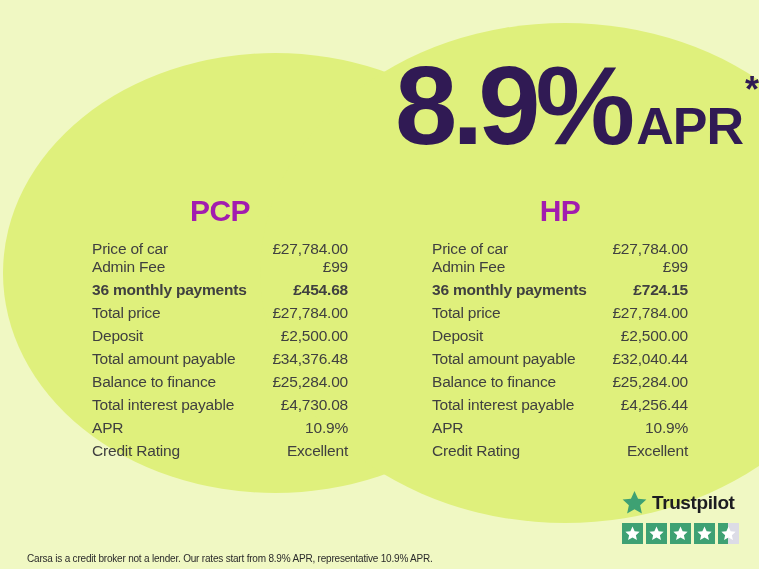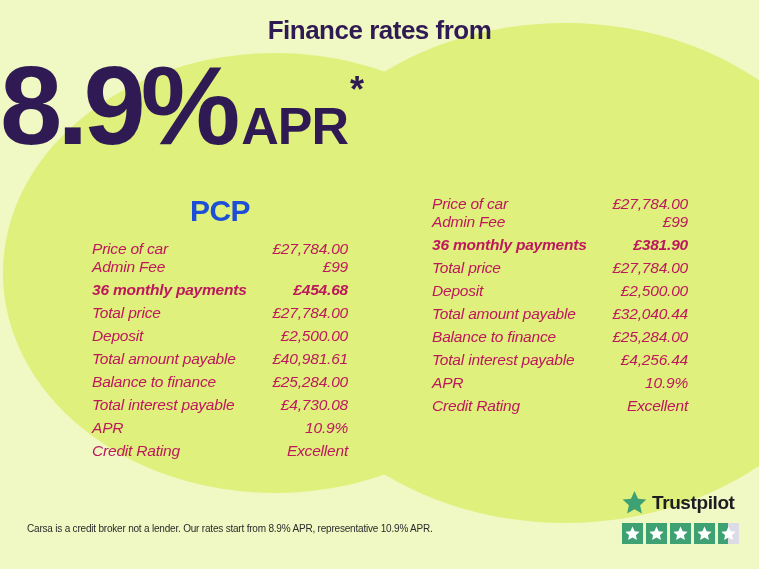--- a/index.html
+++ b/index.html
@@ -27,21 +27,21 @@
     text-align: center;
     font-size: 26px;
     font-weight: 800;
     letter-spacing: -0.5px;
     color: #301a54;
   }
   .rate-row {
     position: absolute;
     top: 50px; left: 0; right: 0;
     display: flex;
-    justify-content: flex-start;
+    justify-content: flex-end;
     align-items: baseline;
     color: #301a54;
     white-space: nowrap;
   }
   .rate-big {
     font-size: 112px;
     font-weight: 800;
     letter-spacing: -5px;
     line-height: 1;
   }
@@ -60,44 +60,43 @@
   }
 
   .col { position: absolute; width: 256px; top: 195px; }
   .col-left  { left: 92px; }
   .col-right { left: 432px; }
   .col h2 {
     text-align: center;
     font-size: 30px;
     font-weight: 800;
     letter-spacing: -0.5px;
-    color: #1d4ed8;
+    color: #a21caf;
     line-height: 32px;
     margin-bottom: 13px;
   }
   .row {
     display: flex;
     justify-content: space-between;
     align-items: baseline;
     height: 18px;
     line-height: 18px;
     font-size: 15.5px;
     letter-spacing: -0.2px;
     margin-bottom: 5px;
-    color: #be185d;
-    font-style: italic;
+    color: #404040;
   }
   .row:first-child { margin-bottom: 0; }
   .row.bold { font-weight: 700; }
   .lbl { white-space: nowrap; }
   .val { white-space: nowrap; text-align: right; }
 
   .disclaimer {
     position: absolute;
-    left: 27px; top: 521px;
+    left: 27px; top: 551px;
     font-size: 10px;
     line-height: 15px;
     letter-spacing: -0.2px;
     color: #2b2b2b;
   }
 
   .trustpilot { position: absolute; left: 622px; top: 490px; }
   .tp-logo { display: flex; align-items: center; gap: 5px; text-align: center; }
   .tp-logo svg { width: 25px; height: 25px; display: block; }
   .tp-name {
@@ -116,21 +115,20 @@
   .tp-box svg { width: 15px; height: 15px; display: block; }
 </style>
 </head>
 <body>
 
 <div class="canvas">
 
   <div class="blob blob-left"></div>
   <div class="blob blob-right"></div>
 
-  <div class="title">Finance rates from</div>
 
   <div class="rate-row">
     <span class="rate-big">8.9%</span>
     <span class="rate-apr">APR</span>
     <span class="rate-star">*</span>
   </div>
 
   <section class="col col-left">
     <h2>PCP</h2>
     <div>
@@ -149,21 +147,21 @@
       <div class="row">
           <span class="lbl">Total price</span>
           <span class="val">£27,784.00</span>
         </div>
       <div class="row">
           <span class="lbl">Deposit</span>
           <span class="val">£2,500.00</span>
         </div>
       <div class="row">
           <span class="lbl">Total amount payable</span>
-          <span class="val">£40,981.61</span>
+          <span class="val">£34,376.48</span>
         </div>
       <div class="row">
           <span class="lbl">Balance to finance</span>
           <span class="val">£25,284.00</span>
         </div>
       <div class="row">
           <span class="lbl">Total interest payable</span>
           <span class="val">£4,730.08</span>
         </div>
       <div class="row">
@@ -171,32 +169,33 @@
           <span class="val">10.9%</span>
         </div>
       <div class="row">
           <span class="lbl">Credit Rating</span>
           <span class="val">Excellent</span>
         </div>
     </div>
   </section>
 
   <section class="col col-right">
+    <h2>HP</h2>
     <div>
       <div class="row">
           <span class="lbl">Price of car</span>
           <span class="val">£27,784.00</span>
         </div>
       <div class="row">
           <span class="lbl">Admin Fee</span>
           <span class="val">£99</span>
         </div>
       <div class="row bold">
           <span class="lbl">36 monthly payments</span>
-          <span class="val">£381.90</span>
+          <span class="val">£724.15</span>
         </div>
       <div class="row">
           <span class="lbl">Total price</span>
           <span class="val">£27,784.00</span>
         </div>
       <div class="row">
           <span class="lbl">Deposit</span>
           <span class="val">£2,500.00</span>
         </div>
       <div class="row">

